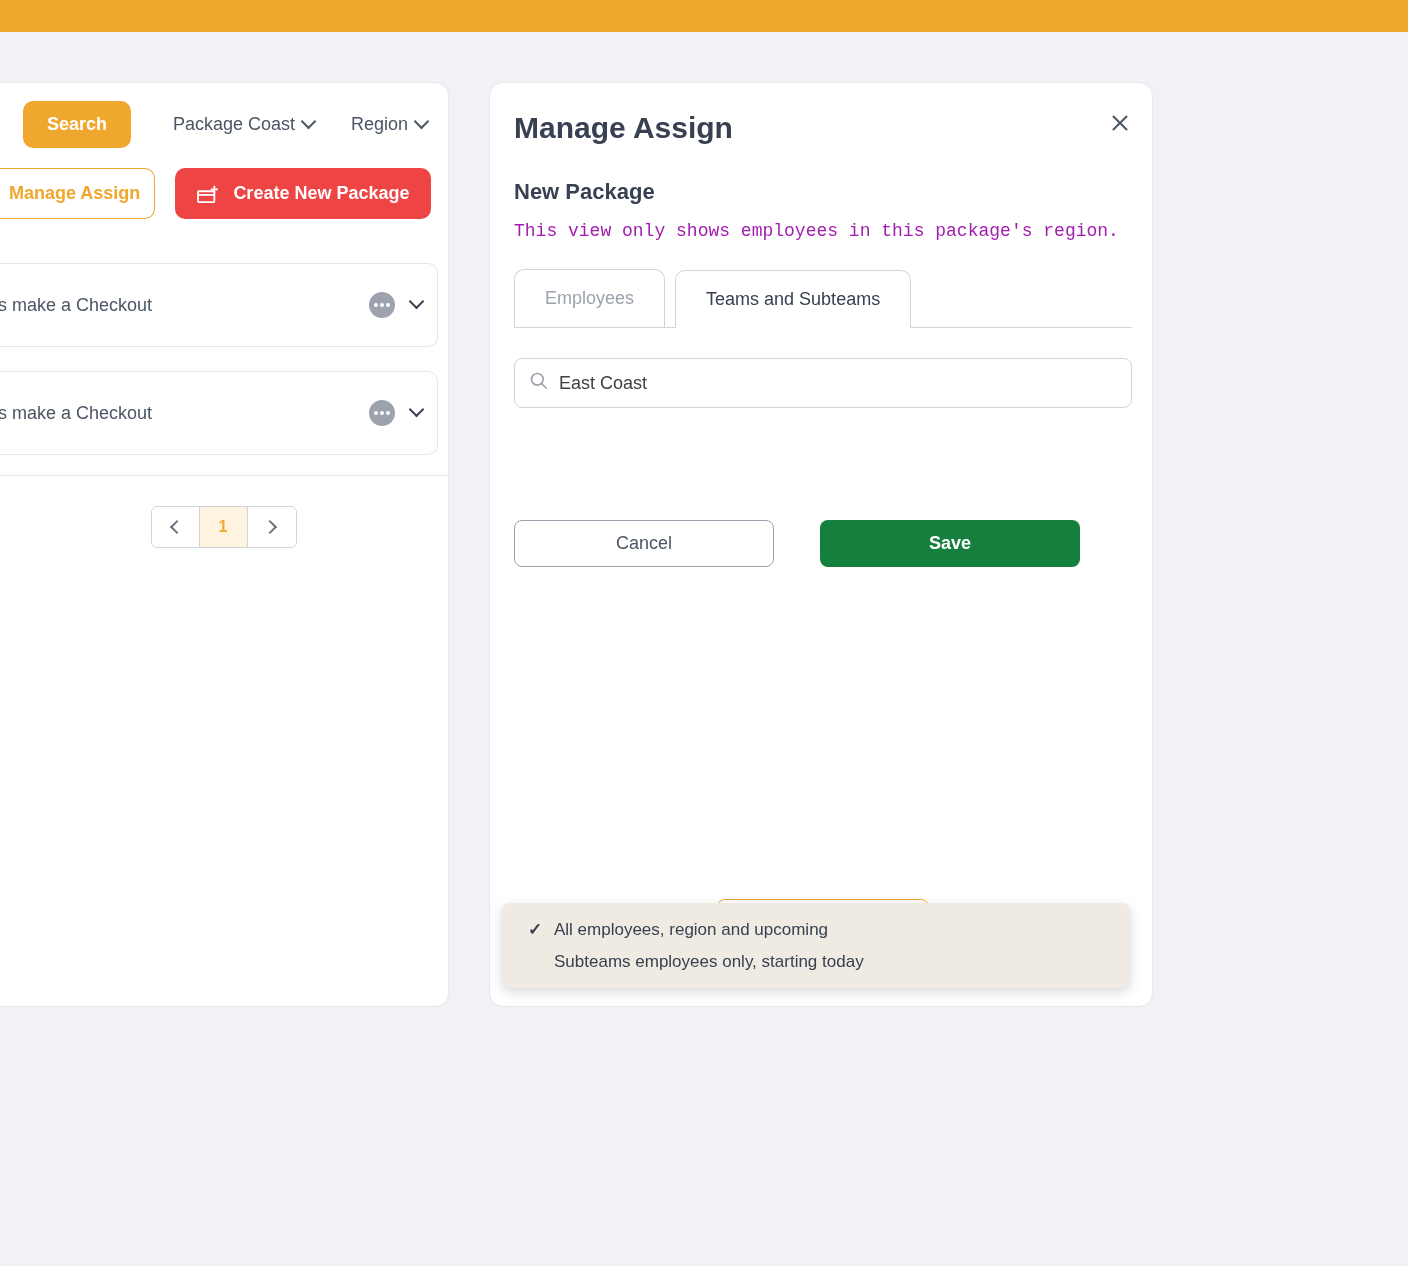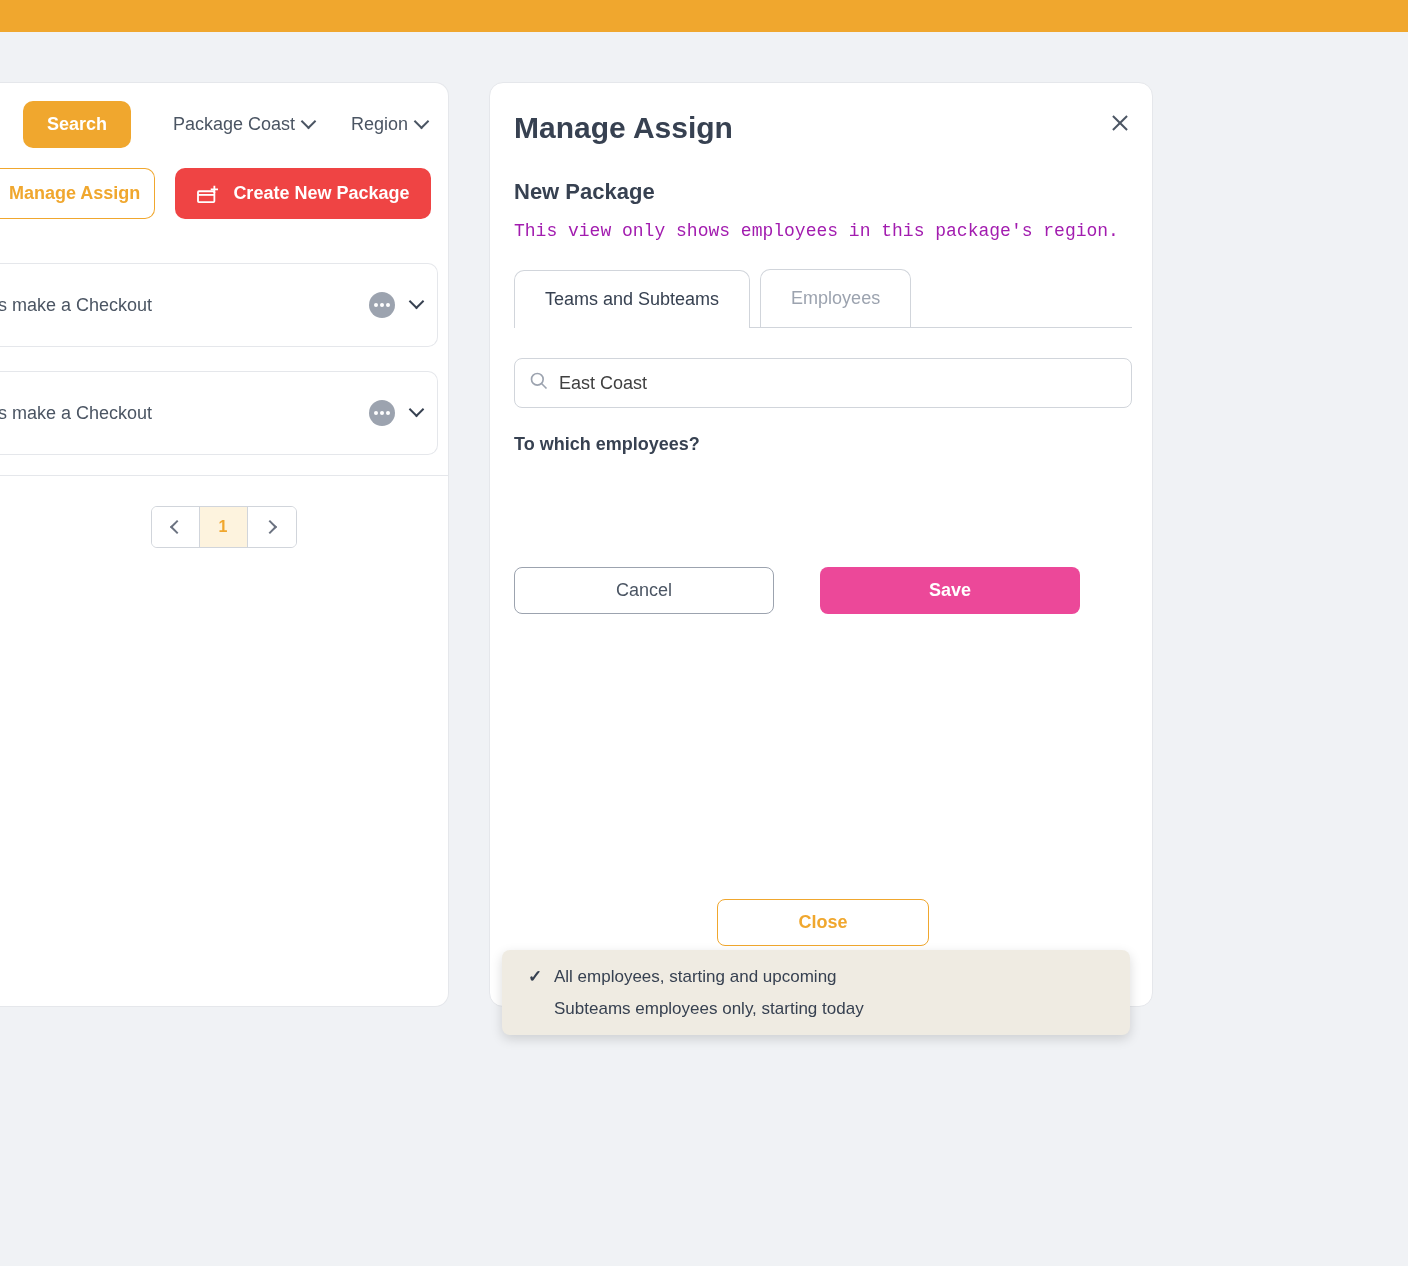--- a/index.html
+++ b/index.html
@@ -335,21 +335,21 @@
       color: #4b5563;
       font-size: 18px;
       font-weight: 500;
       border-radius: 8px;
       padding: 12px 0;
       width: 260px;
       cursor: pointer;
     }
     .save-btn {
       border: none;
-      background: #ec4899;
+      background: #15803d;
       color: #fff;
       font-size: 18px;
       font-weight: 600;
       border-radius: 8px;
       padding: 12px 0;
       width: 260px;
       cursor: pointer;
     }
 
     .close-btn-wrap {
@@ -455,42 +455,41 @@
   <div class="right-panel">
     <div class="panel-header">
       <div class="panel-title">Manage Assign</div>
       <div class="close-x"></div>
     </div>
 
     <div class="panel-subtitle">New Package</div>
     <div class="panel-desc">This view only shows employees in this package's region.</div>
 
     <div class="tabs">
+      <div class="tab inactive">Employees</div>
       <div class="tab active">Teams and Subteams</div>
-      <div class="tab inactive">Employees</div>
     </div>
 
     <div class="search-wrap">
       <span class="search-icon">
         <svg viewBox="0 0 24 24" fill="none" stroke-width="2">
             <circle cx="10" cy="10" r="7"></circle>
             <path d="M21 21l-6-6"></path>
           </svg>
       </span>
       <input class="search-field" value="East Coast" style="">
     </div>
 
-    <div class="question">To which employees?</div>
 
     <div style="position:relative;">
       <div class="under-select-border"></div>
       <div class="dropdown-pop">
         <div class="drop-option">
           <span class="check-mark">✓</span>
-          <span>All employees, starting and upcoming</span>
+          <span>All employees, region and upcoming</span>
         </div>
         <div class="drop-option">
           <span class="check-mark"></span>
           <span>Subteams employees only, starting today</span>
         </div>
       </div>
     </div>
 
     <div class="action-row">
       <button class="cancel-btn">Cancel</button>

